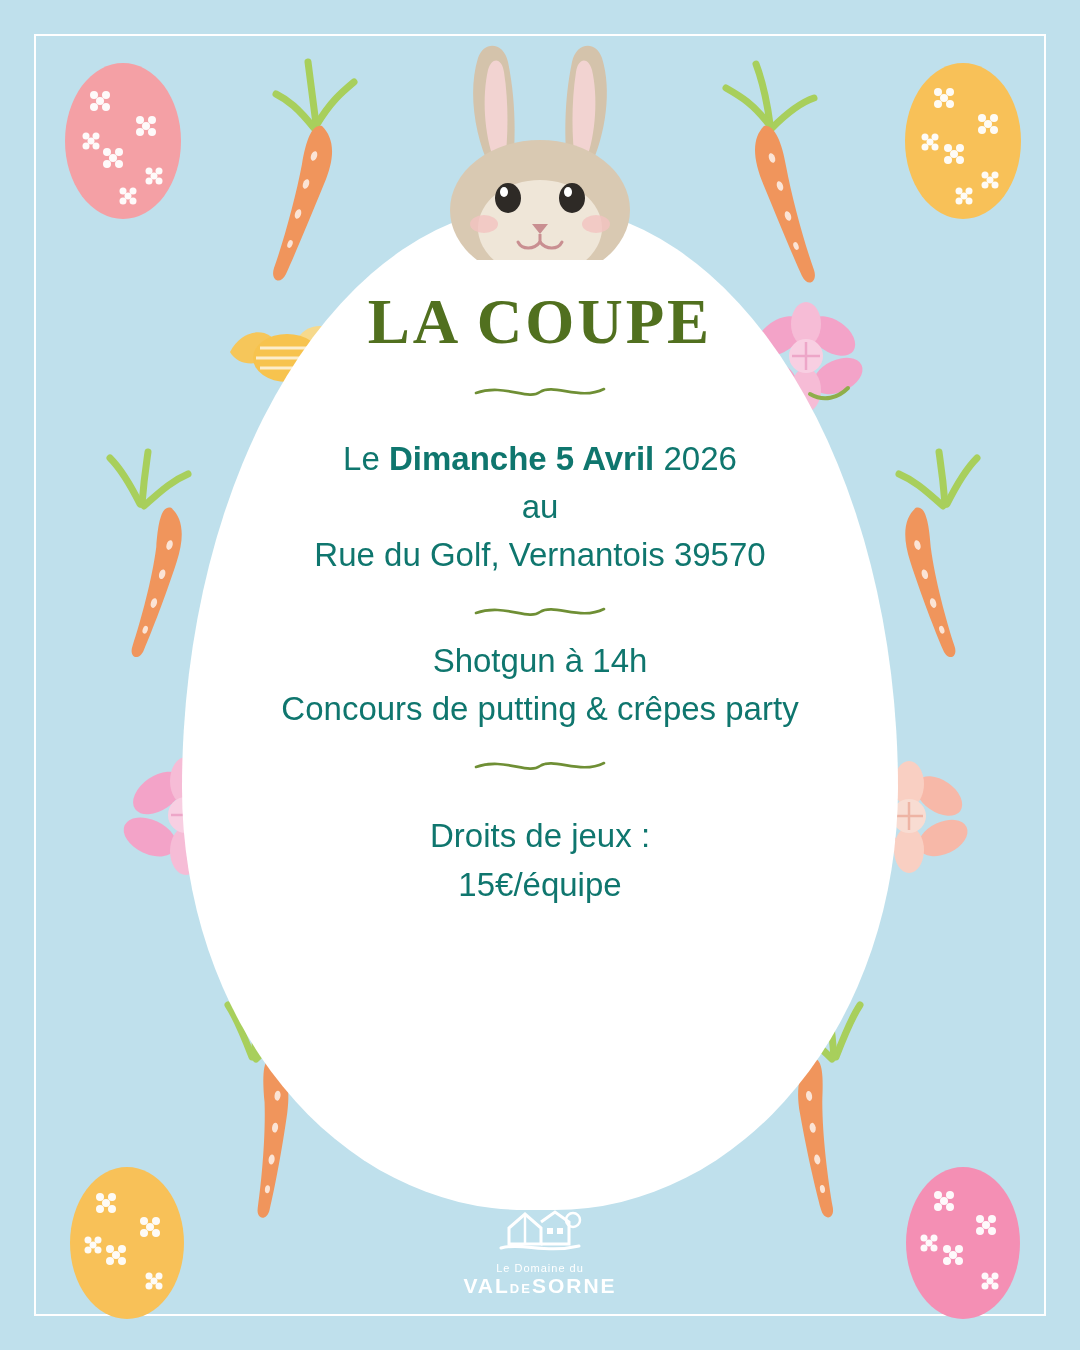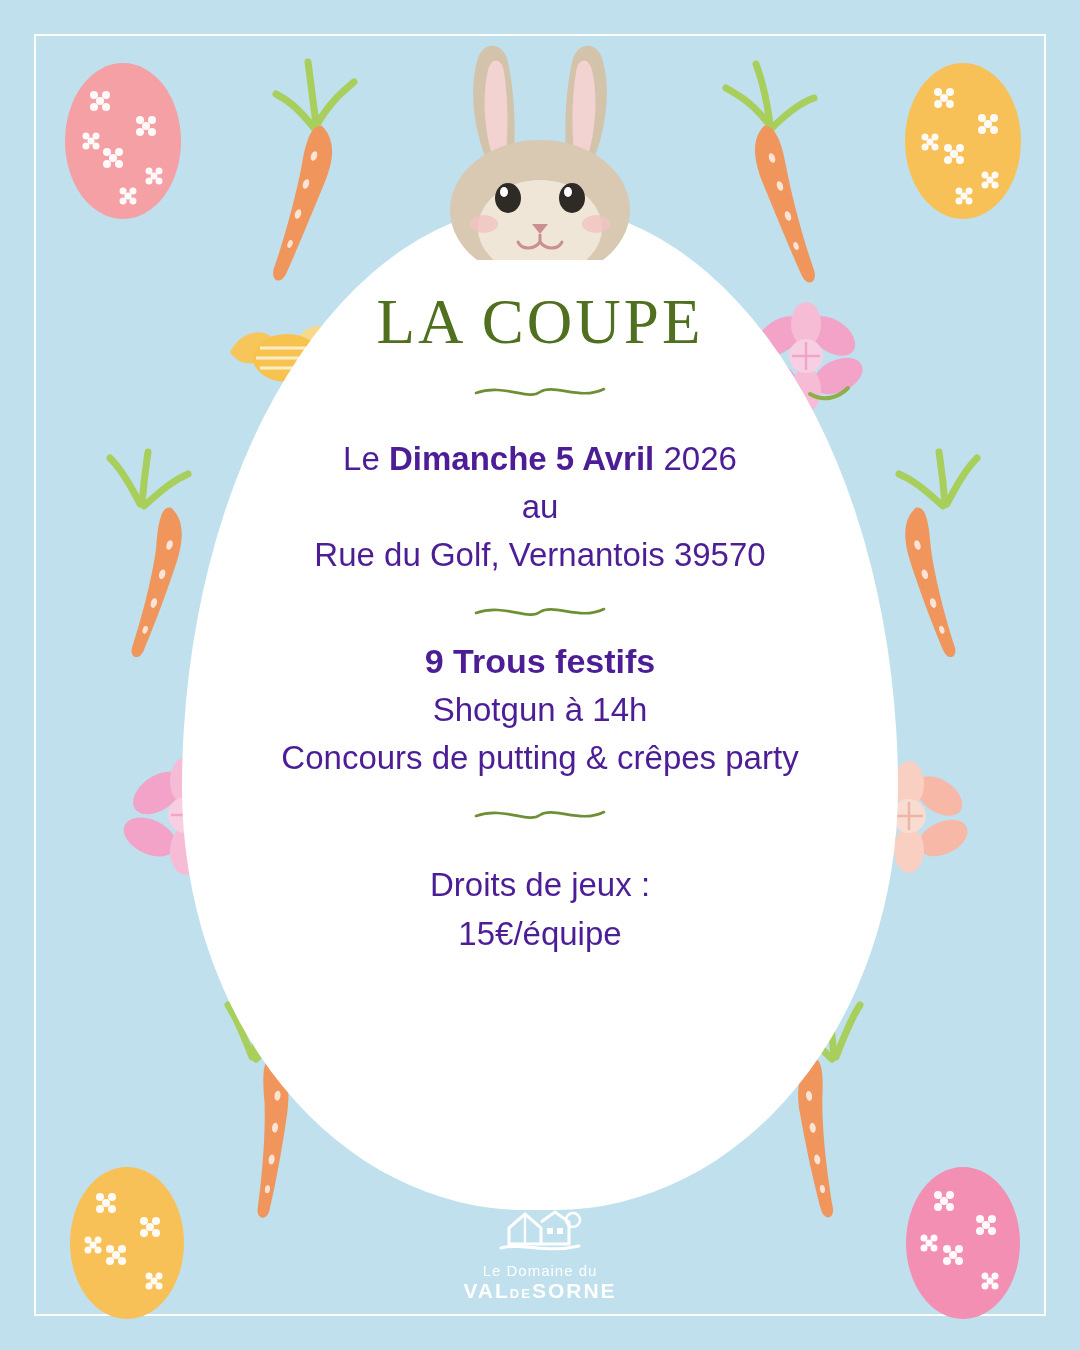--- a/index.html
+++ b/index.html
@@ -50,31 +50,32 @@
     color: #4a6b21;
   }
   .title {
     font-family: "Liberation Serif", serif;
     font-size: 63px;
     letter-spacing: 3px;
     line-height: 1.18;
     color: #51701f;
     margin-top: 80px;
     padding: 0 30px;
+    font-weight: bold;
   }
   .title .line { display: block; }
   .divider {
     width: 140px;
     height: 22px;
     margin: 22px auto 10px auto;
   }
   .block {
     font-size: 33px;
     line-height: 1.45;
-    color: #4c1d95;
+    color: #0f766e;
     padding: 0 20px;
   }
   .block.info { margin-top: 18px; }
   .block b { font-weight: bold; }
   .block .big { font-weight: bold; font-size: 34px; }
   .spacer-sm { height: 14px; }
   .block.fees { margin-top: 6px; }
   .block.fees .row { line-height: 1.5; }
   .scramble { margin-top: 6px; font-size: 33px; }
 
@@ -82,21 +83,21 @@
   .logo {
     position: absolute;
     left: 50%;
     transform: translateX(-50%);
     top: 1198px;
     width: 190px;
     text-align: center;
     color: #ffffff;
   }
   .logo .logo-sub {
-    font-size: 15px;
+    font-size: 11px;
     letter-spacing: 1px;
     margin-top: 4px;
   }
   .logo .logo-main {
     font-size: 21px;
     font-weight: bold;
     letter-spacing: 2px;
   }
   .logo .logo-main .de { font-size: 13px; }
 
@@ -443,21 +444,20 @@
       </div>
       <div>au</div>
       <div>Rue du Golf, Vernantois 39570</div>
     </div>
 
     <svg class="divider" viewBox="0 0 140 22">
       <path d="M6 12 C 34 2, 58 20, 70 11 C 84 2, 110 20, 134 8" stroke="#6f8f35" stroke-width="2.6" fill="none" stroke-linecap="round"></path>
     </svg>
 
     <div class="block format">
-      <div class="big">9 Trous festifs</div>
       <div>Shotgun à 14h</div>
       <div>Concours de putting &amp; crêpes party</div>
     </div>
 
     <svg class="divider" viewBox="0 0 140 22">
       <path d="M6 12 C 34 2, 58 20, 70 11 C 84 2, 110 20, 134 8" stroke="#6f8f35" stroke-width="2.6" fill="none" stroke-linecap="round"></path>
     </svg>
 
 
     <div class="spacer-sm"></div>

